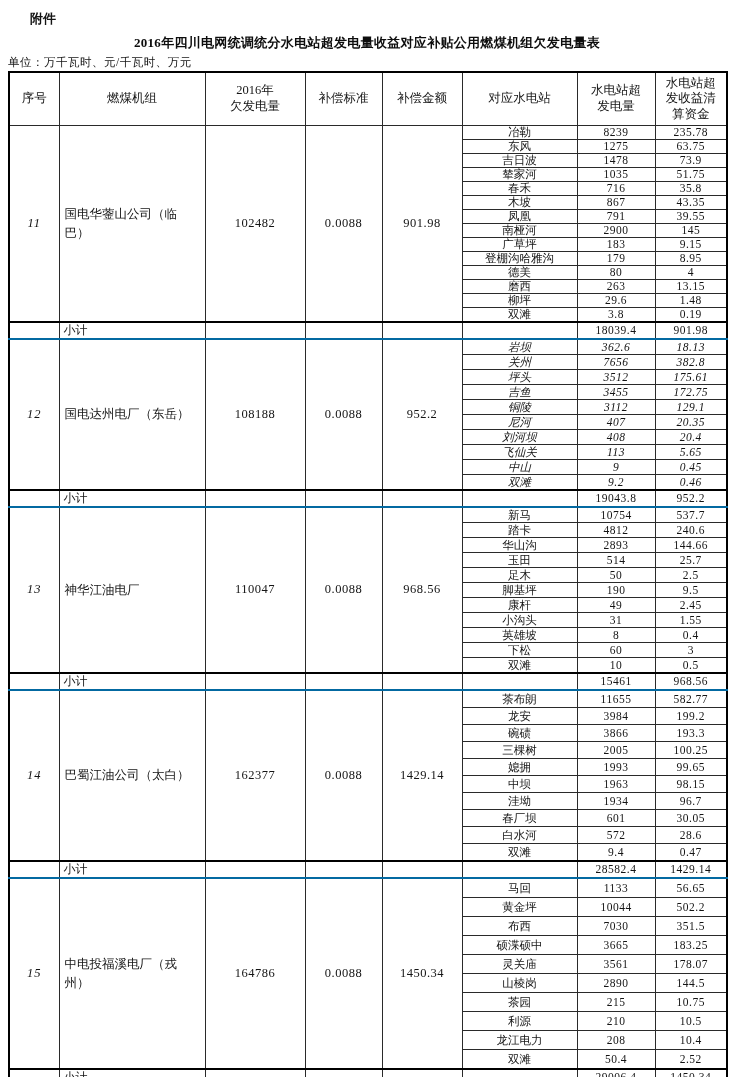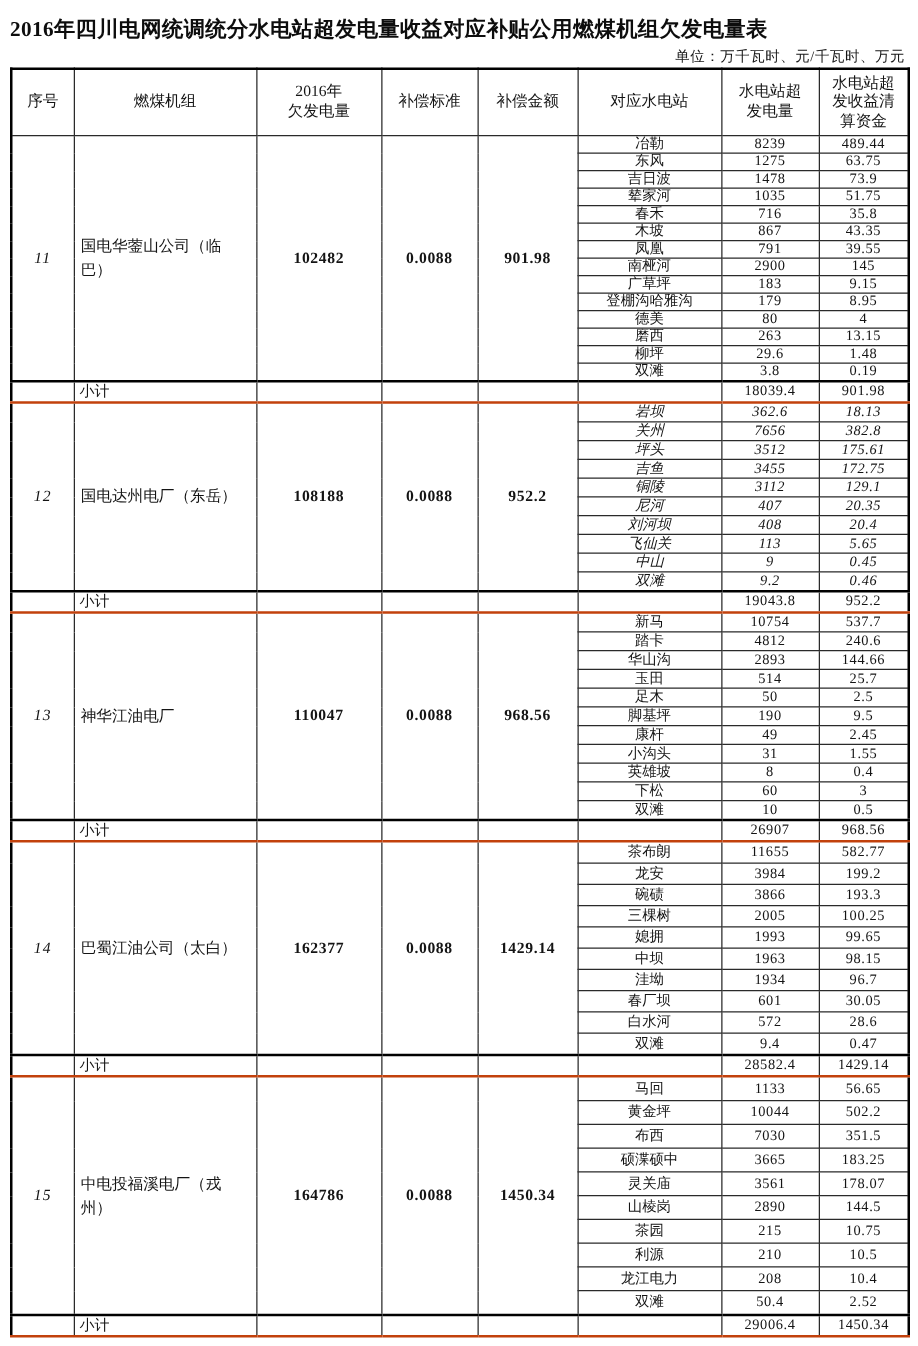--- a/index.html
+++ b/index.html
@@ -9,28 +9,27 @@
     color:#141414;
     font-family:"Liberation Serif", serif;
     -webkit-font-smoothing:antialiased;
   }
   .page { padding:6px 8px 0 8px; }
   .attachment {
     font-size:13px; font-weight:bold;
     margin:4px 0 0 22px;
   }
   .doc-title {
-    text-align:left;
-    font-size:17px; font-weight:bold;
+    text-align:center;
+    font-size:13px; font-weight:bold;
     letter-spacing:0.3px;
     margin:6px 0 3px 0;
     color:#0d0d0d;
   }
   .unit-note {
-    text-align:right;
     font-size:11.5px;
     padding-right:2px;
     margin-bottom:1px;
     letter-spacing:0.5px;
   }
   table.main {
     border-collapse:collapse;
     table-layout:fixed;
     width:718px;
     margin:0 auto;
@@ -48,45 +47,46 @@
   th {
     font-weight:normal;
     font-size:12.5px;
     white-space:pre-line;
     height:52px;
     line-height:1.25;
   }
   
   td.c-idx   { font-size:12.5px; letter-spacing:1px;font-style:italic; }
   td.c-unit  { text-align:left; padding:2px 5px; font-size:12.5px; line-height:1.5; }
-  td.c-num   { font-size:12.5px; letter-spacing:0.5px;font-weight:bold; }
+  td.c-num   { font-size:12.5px; letter-spacing:0.5px; }
   
   td.st-name { font-size:11.5px; }
   td.st-val  { font-size:11.5px; letter-spacing:0.5px; }
   tr.rg11 > td.rcell { height:13px;margin-top:36px; }
   tr.rg12 > td.rcell { height:14px;font-style:italic; }
   tr.rg13 > td.rcell { height:14px; }
   tr.rg14 > td.rcell { height:16px; }
   tr.rg15 > td.rcell { height:18px; }
   tr.subtotal-row td {
     height:15px;
     border-top:2px solid #000;
-    border-bottom:2px solid #c2410c;
+    border-bottom:2px solid #0369a1;
     margin-left:16px;
   }
   tr.subtotal-row td.sub-label {
     text-align:left; padding-left:4px; font-size:12px;
   }
   tr.subtotal-row td.st-val { font-size:11.5px; }
 </style>
 </head>
 <body>
 
 <div class="page">
 
+  <div class="attachment">附件</div>
 
   <div class="doc-title">2016年四川电网统调统分水电站超发电量收益对应补贴公用燃煤机组欠发电量表</div>
 
   <div class="unit-note">单位：万千瓦时、元/千瓦时、万元</div>
 
   <table class="main">
     <colgroup>
       <col style="width:50px">
       <col style="width:146px">
       <col style="width:100px">
@@ -114,21 +114,21 @@
     </thead>
     <tbody>
         <tr class="rg11">
           <td class="c-idx" rowspan="14">11</td>
           <td class="c-unit" rowspan="14">国电华蓥山公司（临巴）</td>
           <td class="c-num" rowspan="14">102482</td>
           <td class="c-num" rowspan="14">0.0088</td>
           <td class="c-num" rowspan="14">901.98</td>
           <td class="st-name rcell">冶勒</td>
           <td class="st-val rcell">8239</td>
-          <td class="st-val rcell">489.44</td>
+          <td class="st-val rcell">235.78</td>
         </tr>
         <tr class="rg11">
           <td class="st-name rcell">东风</td>
           <td class="st-val rcell">1275</td>
           <td class="st-val rcell">63.75</td>
         </tr>
         <tr class="rg11">
           <td class="st-name rcell">吉日波</td>
           <td class="st-val rcell">1478</td>
           <td class="st-val rcell">73.9</td>
@@ -323,21 +323,21 @@
           <td class="st-val rcell">10</td>
           <td class="st-val rcell">0.5</td>
         </tr>
         <tr class="subtotal-row">
           <td></td>
           <td class="sub-label">小计</td>
           <td></td>
           <td></td>
           <td></td>
           <td></td>
-          <td class="st-val">26907</td>
+          <td class="st-val">15461</td>
           <td class="st-val">968.56</td>
         </tr>
         <tr class="rg14">
           <td class="c-idx" rowspan="10">14</td>
           <td class="c-unit" rowspan="10">巴蜀江油公司（太白）</td>
           <td class="c-num" rowspan="10">162377</td>
           <td class="c-num" rowspan="10">0.0088</td>
           <td class="c-num" rowspan="10">1429.14</td>
           <td class="st-name rcell">茶布朗</td>
           <td class="st-val rcell">11655</td>

